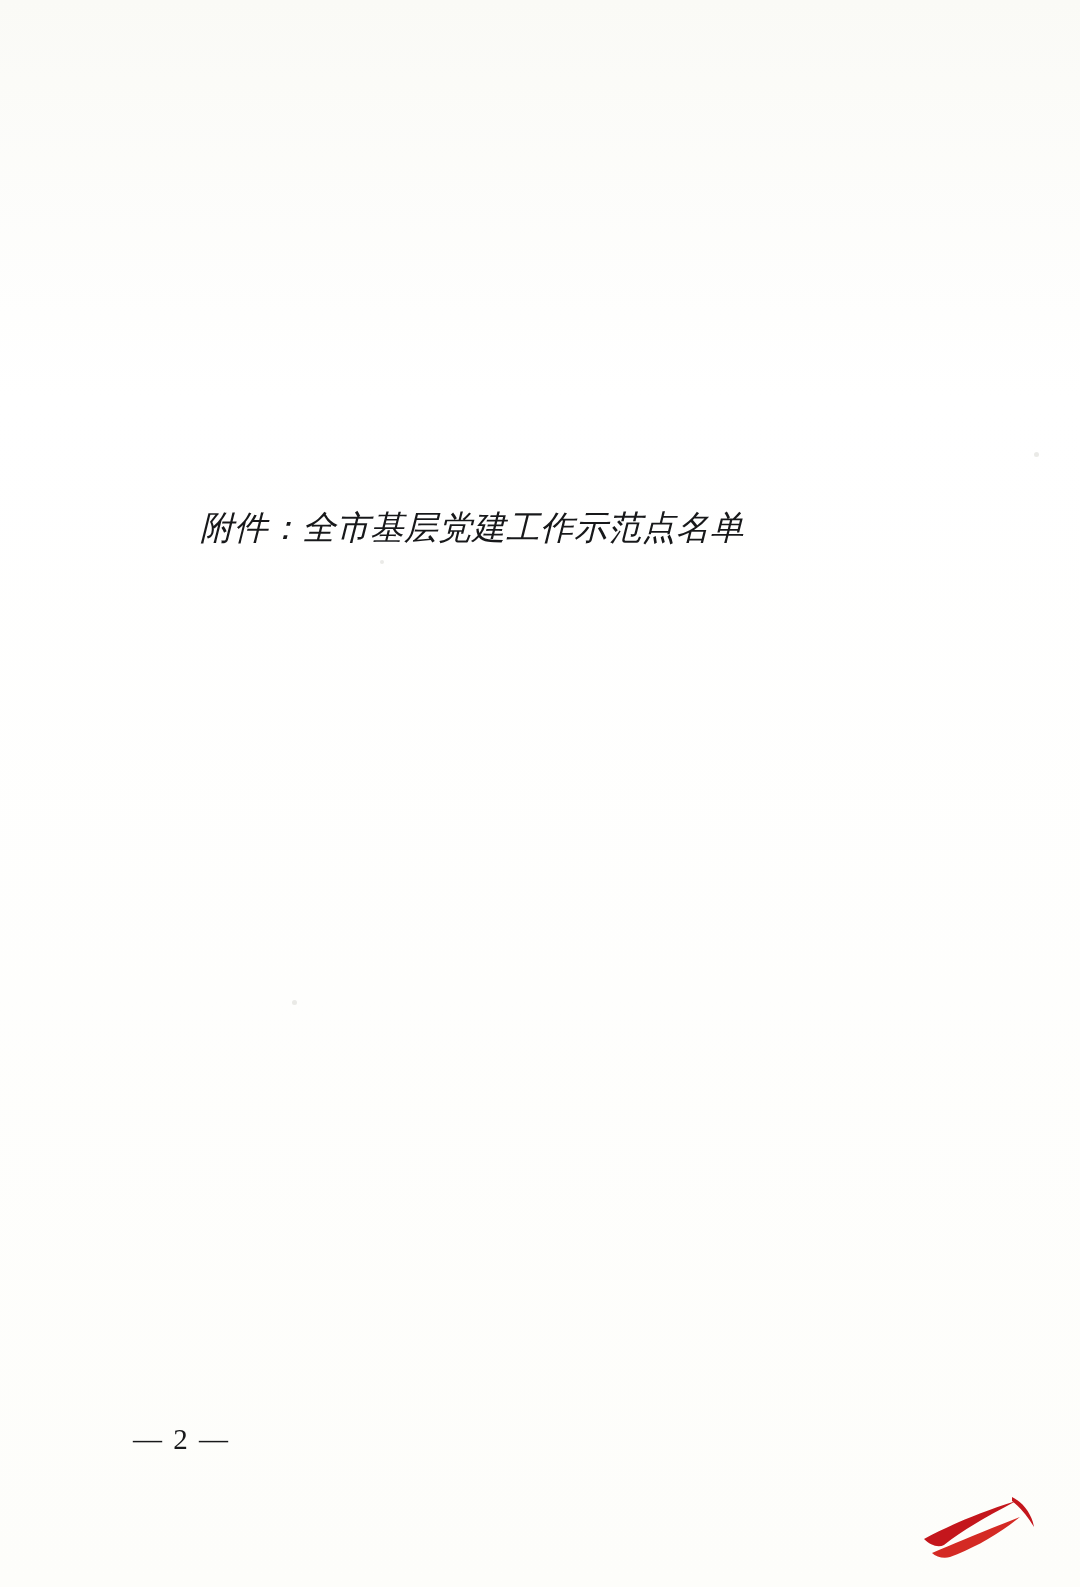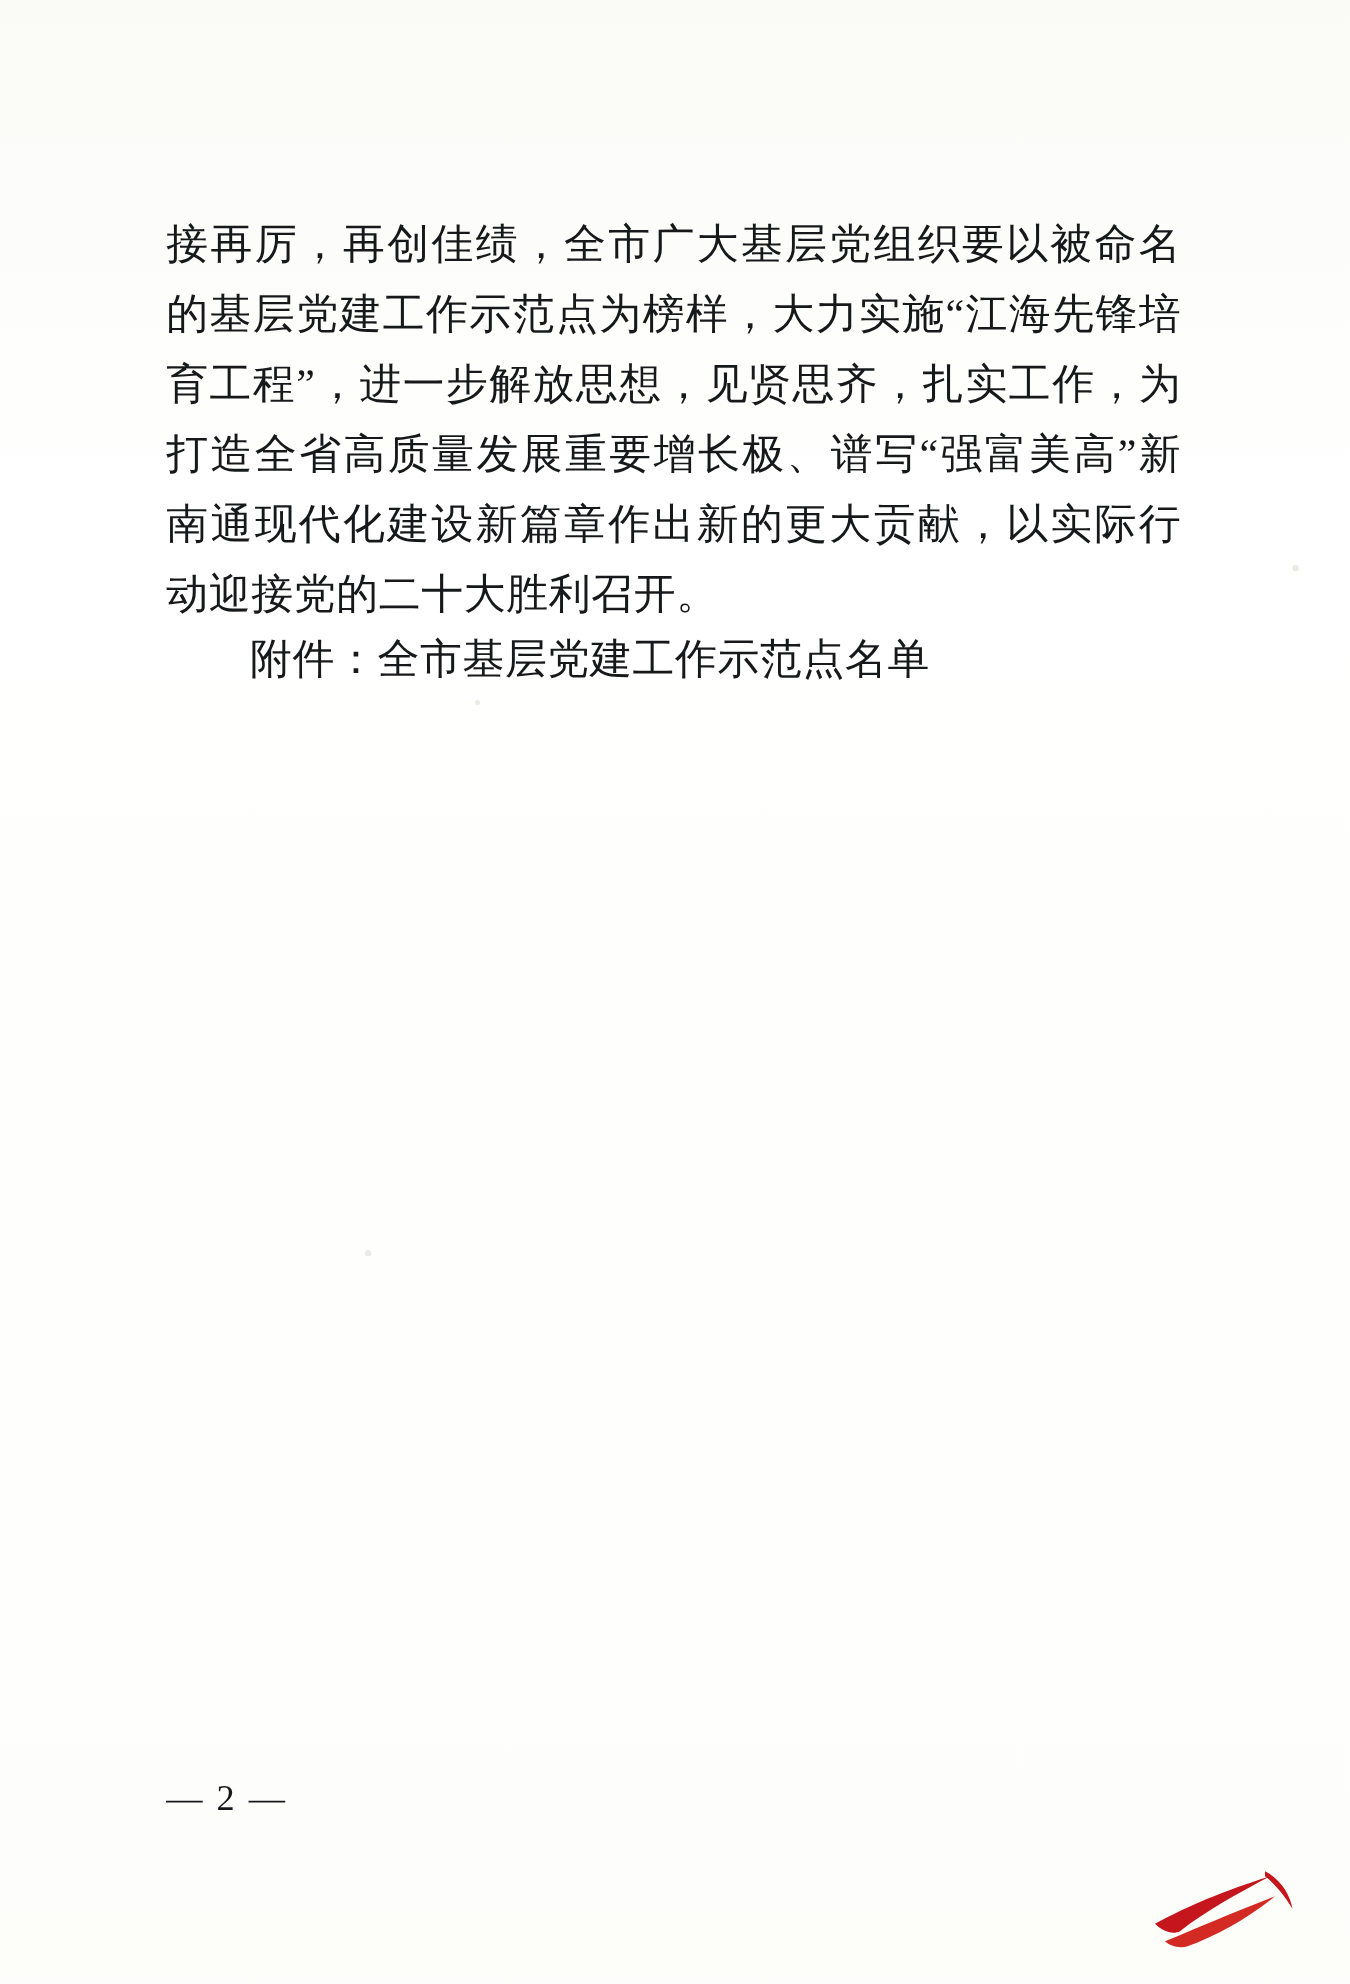--- a/index.html
+++ b/index.html
@@ -41,20 +41,21 @@
     margin: 0;
   }
   .para.first {
     text-indent: 0;
   }
   .attach-block {
     position: absolute;
     left: 133px;
     top: 500px;
     width: 812px;
+    font-style: italic;
   }
   .attach-line {
     font-size: 33.5px;
     line-height: 56px;
     letter-spacing: 0.5px;
     color: #17181a;
     text-indent: 67px;
     margin: 0;
   }
   .page-number {
@@ -111,23 +112,20 @@
 </head>
 <body>
 
 <div class="page">
   <div class="paper-tint"></div>
 
   <div class="speck" style="left:292px; top:1000px; width:5px; height:5px;"></div>
   <div class="speck" style="left:380px; top:560px; width:4px; height:4px;"></div>
   <div class="speck" style="left:1034px; top:452px; width:5px; height:5px;"></div>
 
-  <div class="body-block">
-    <p class="para first">接再厉，再创佳绩，全市广大基层党组织要以被命名的基层党建工作示范点为榜样，大力实施“江海先锋培育工程”，进一步解放思想，见贤思齐，扎实工作，为打造全省高质量发展重要增长极、谱写“强富美高”新南通现代化建设新篇章作出新的更大贡献，以实际行动迎接党的二十大胜利召开。</p>
-  </div>
 
   <div class="attach-block">
     <p class="attach-line">附件：全市基层党建工作示范点名单</p>
   </div>
 
   <div class="page-number">— 2 —</div>
 
   <div class="logo">
     <div class="logo-mark">
       <svg viewBox="0 0 120 68" width="120" height="68" aria-hidden="true">

